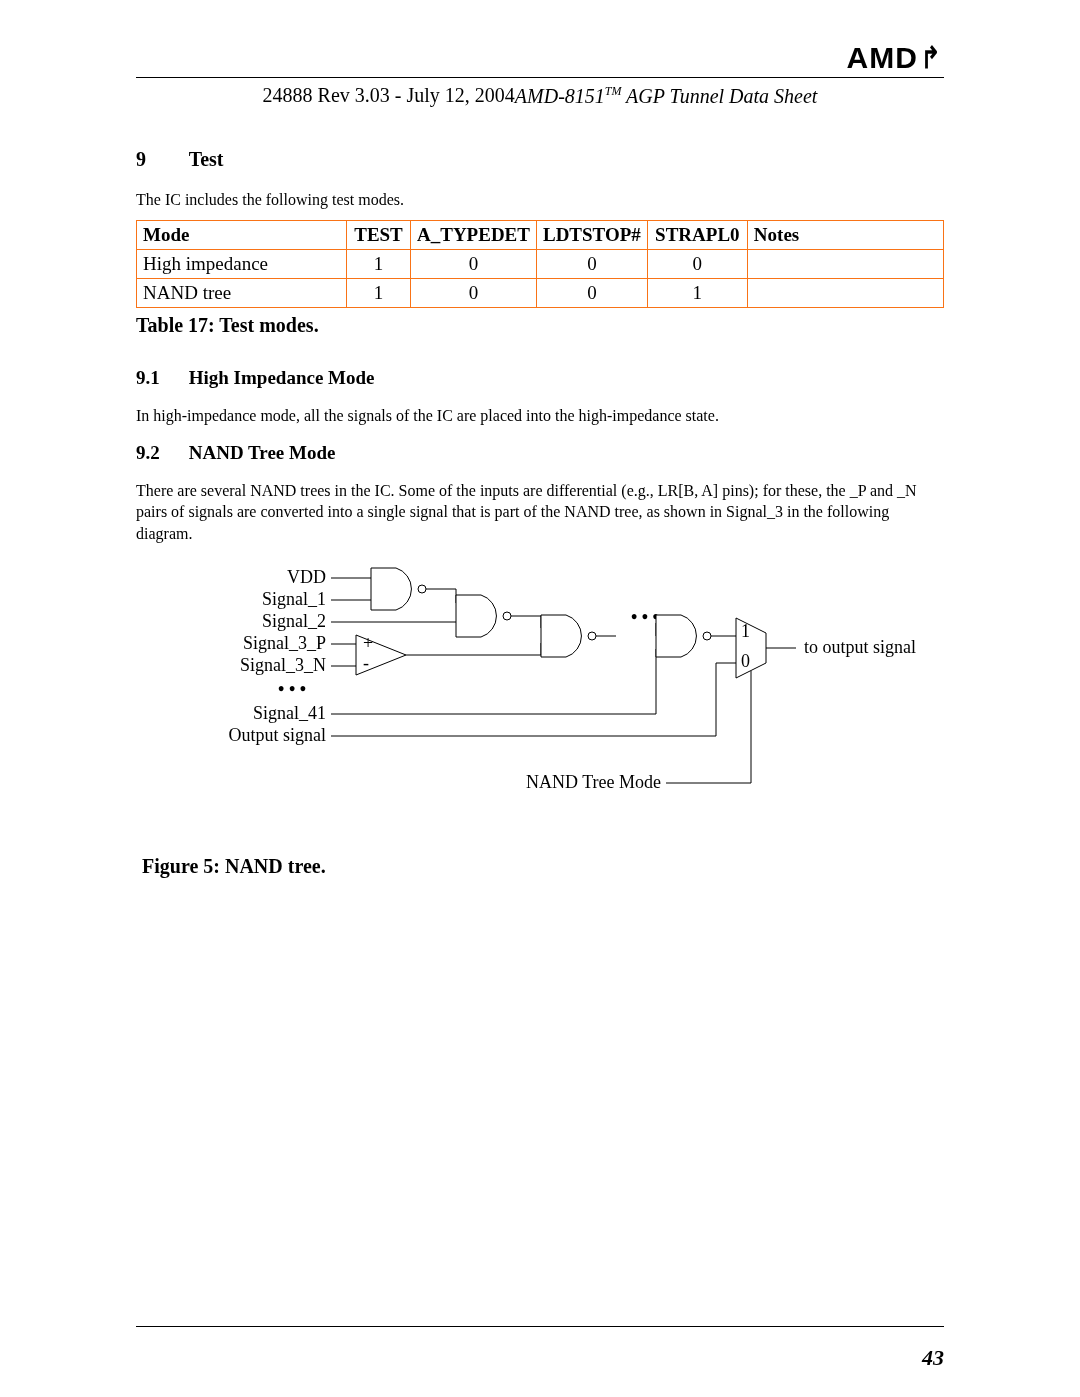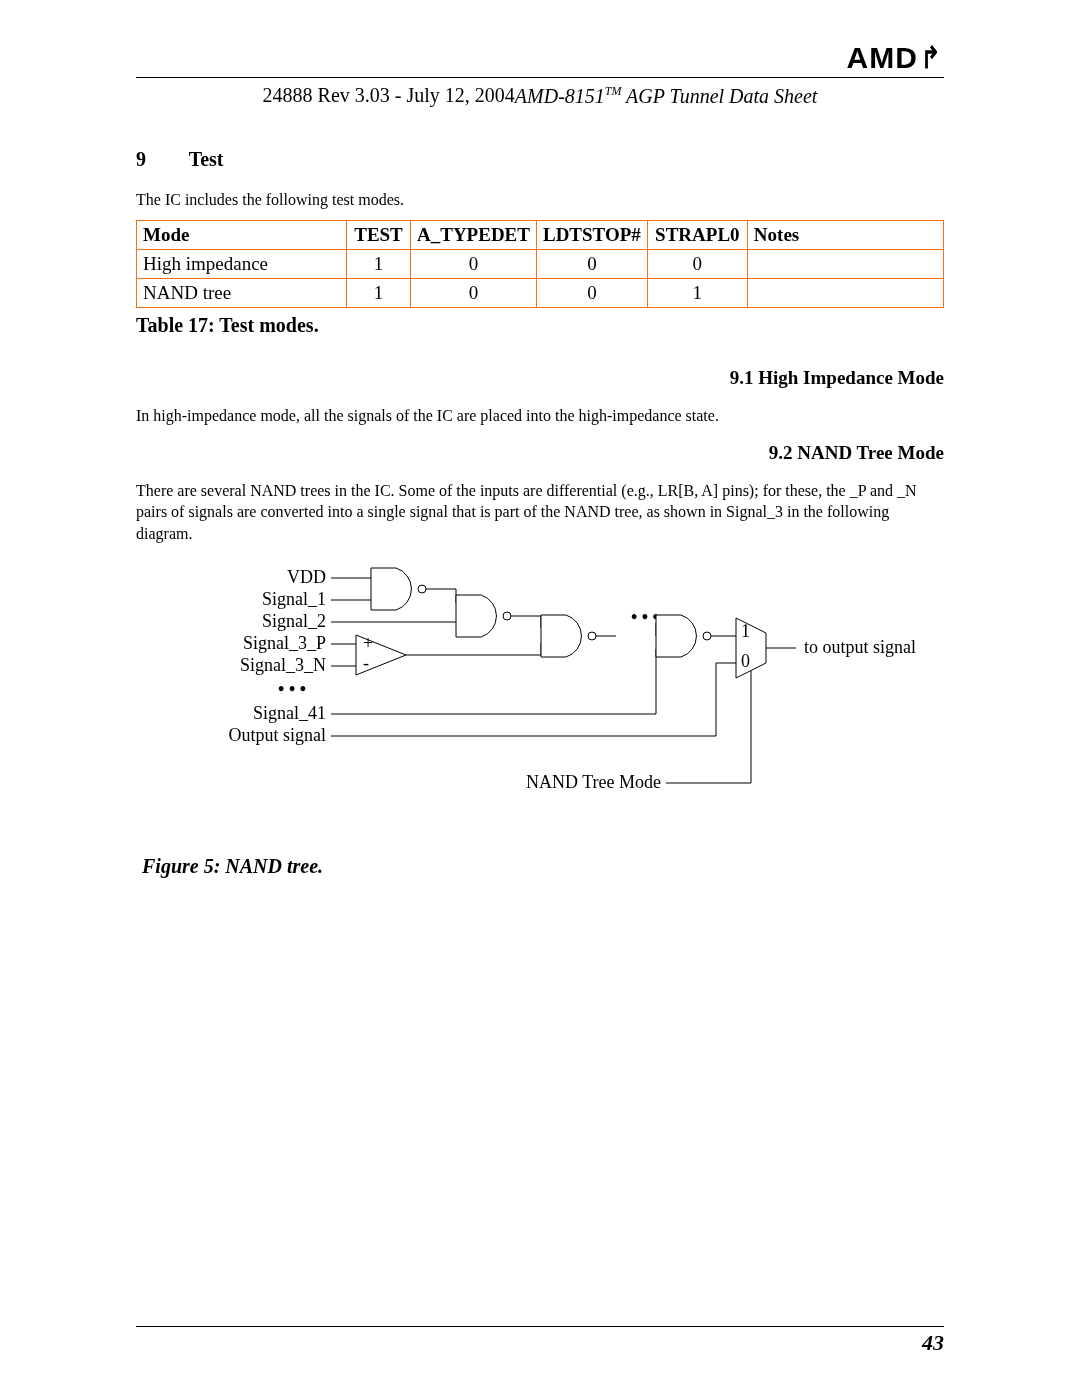--- a/index.html
+++ b/index.html
@@ -56,21 +56,20 @@
   }
   .section-num {
     display: inline-block;
     width: 48px;
   }
   .sub-h {
     font-weight: bold;
     font-size: 19px;
     margin-top: 15px;
     margin-bottom: 16px;
-    text-align: right;
   }
   .sub-num {
     display: inline-block;
     width: 48px;
   }
   .body-text {
     font-size: 16px;
     line-height: 1.35;
     margin: 10px 0;
   }
@@ -102,38 +101,37 @@
   .col-notes  { width: auto; }
   .table-caption {
     font-weight: bold;
     font-size: 20px;
     margin: 6px 0 30px 0;
   }
   .figure-caption {
     font-weight: bold;
     font-size: 20px;
     margin: 28px 0 10px 6px;
-    font-style: italic;
   }
   .diagram-wrap {
     margin: 18px 0 0 60px;
   }
   .hr-bottom {
     border: none;
     border-top: 1.5px solid #000;
     margin: 0;
     position: absolute;
     left: 100px;
     right: 100px;
     bottom: 70px;
   }
   .page-num {
     position: absolute;
     right: 100px;
-    bottom: 41px;
+    bottom: 26px;
     font-weight: bold;
     font-style: italic;
     font-size: 22px;
   }
   svg text {
     font-family: "Times New Roman", Times, serif;
     font-size: 18px;
   }
 </style>
 </head>

